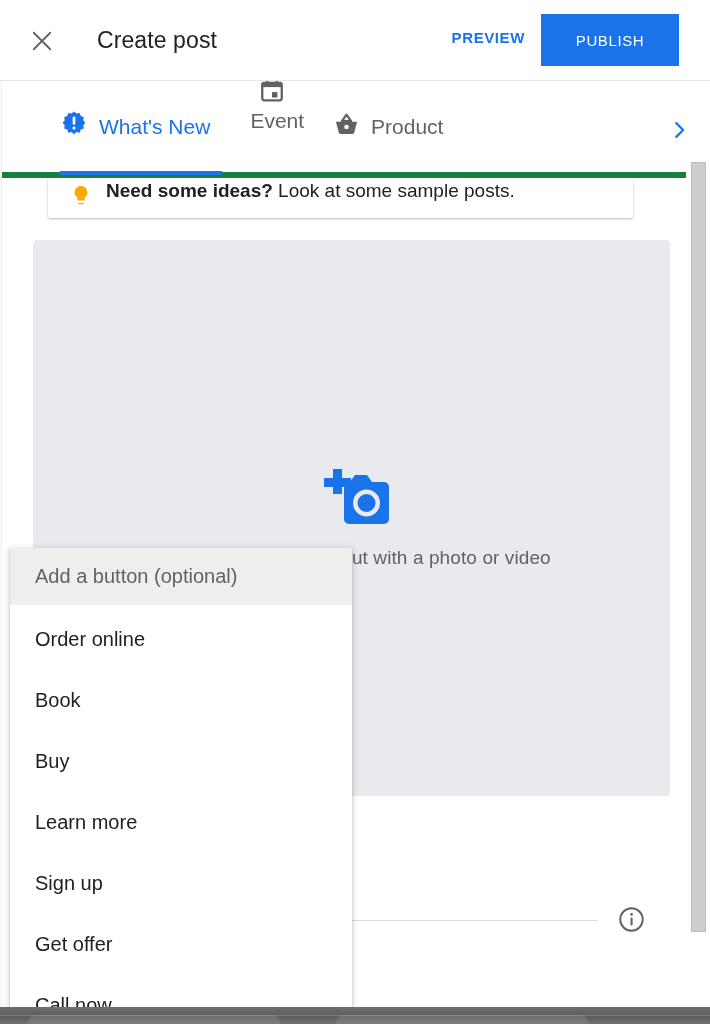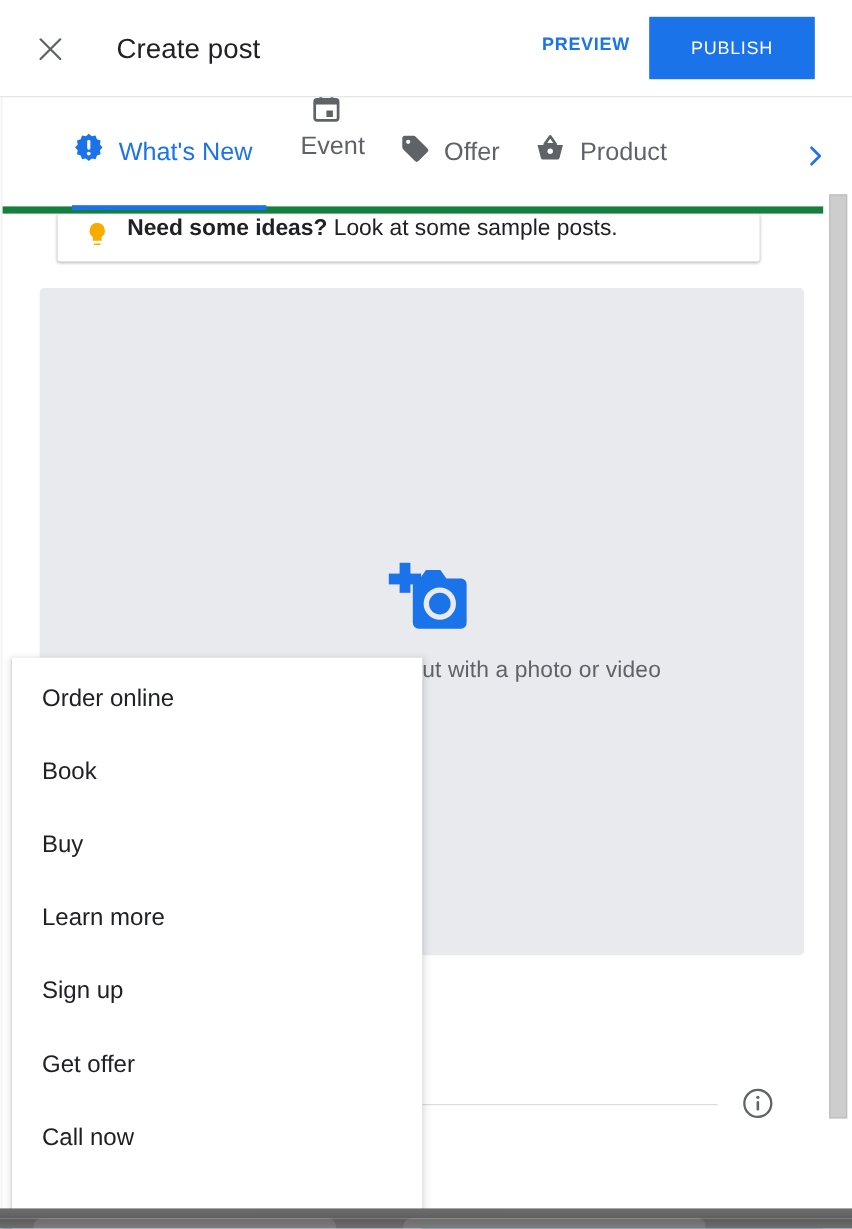--- a/index.html
+++ b/index.html
@@ -5,21 +5,21 @@
   * { box-sizing: border-box; margin: 0; padding: 0; }
   html, body {
     width: 710px; height: 1024px;
     font-family: "Liberation Sans", sans-serif;
     background: #ffffff;
     overflow: hidden;
   }
   #root {
     position: relative;
     width: 710px; height: 1024px;
-    background: #0369a1;
+    background: #bef264;
     overflow: hidden;
   }
 
   
   .header {
     position: absolute; left: 0; top: 0;
     width: 710px; height: 81px;
     background: #ffffff;
     border-bottom: 1px solid #e4e6e8;
     display: flex; align-items: center;
@@ -265,29 +265,20 @@
             <rect x="3" y="4.4" width="18" height="16.2" rx="1.8" fill="none" stroke="#5f6368" stroke-width="2.1"></rect>
             <rect x="3.6" y="5" width="16.8" height="3.4" fill="#5f6368"></rect>
             <rect x="6.6" y="2" width="2.2" height="4.2" rx="1.1" fill="#5f6368"></rect>
             <rect x="15.2" y="2" width="2.2" height="4.2" rx="1.1" fill="#5f6368"></rect>
             <rect x="12" y="13" width="5" height="5" fill="#5f6368"></rect>
           </svg>
         </span>
         <span>Event</span>
       </div>
 
-      <div class="tab" id="tab-offer">
-        <span class="tab-icon">
-          <svg width="26" height="26" viewBox="0 0 24 24" aria-hidden="true">
-            <path d="M21.3 11.6 12.4 2.7a2.2 2.2 0 0 0-1.6-.65H4.2A2.15 2.15 0 0 0 2.05 4.2v6.6c0 .6.24 1.17.65 1.58l8.9 8.9a2.2 2.2 0 0 0 3.12 0l6.58-6.58a2.2 2.2 0 0 0 0-3.1z" fill="#5f6368"></path>
-            <circle cx="6.6" cy="6.6" r="1.65" fill="#ffffff"></circle>
-          </svg>
-        </span>
-        <span>Offer</span>
-      </div>
 
       <div class="tab" id="tab-product">
         <span class="tab-icon">
           <svg width="27" height="27" viewBox="0 0 24 24" aria-hidden="true">
             <path d="M12 3.2 7.9 9.1h8.2L12 3.2z" fill="none" stroke="#5f6368" stroke-width="2" stroke-linejoin="round"></path>
             <path d="M2.6 9.6h18.8l-2.5 9.6a1.6 1.6 0 0 1-1.55 1.2H6.65A1.6 1.6 0 0 1 5.1 19.2L2.6 9.6z" fill="#5f6368"></path>
             <circle cx="12" cy="14.3" r="2" fill="#ffffff"></circle>
           </svg>
         </span>
         <span>Product</span>
@@ -327,20 +318,21 @@
 
   </div>
 
   <div class="left-edge"></div>
 
   <div class="vscroll-track">
     <div class="vscroll-thumb"></div>
   </div>
 
   <div class="dropdown">
+    <div class="dropdown-header">Add a button (optional)</div>
     <div class="dropdown-list">
       <div class="dropdown-item">Order online</div>
       <div class="dropdown-item">Book</div>
       <div class="dropdown-item">Buy</div>
       <div class="dropdown-item">Learn more</div>
       <div class="dropdown-item">Sign up</div>
       <div class="dropdown-item">Get offer</div>
       <div class="dropdown-item">Call now</div>
     </div>
   </div>

